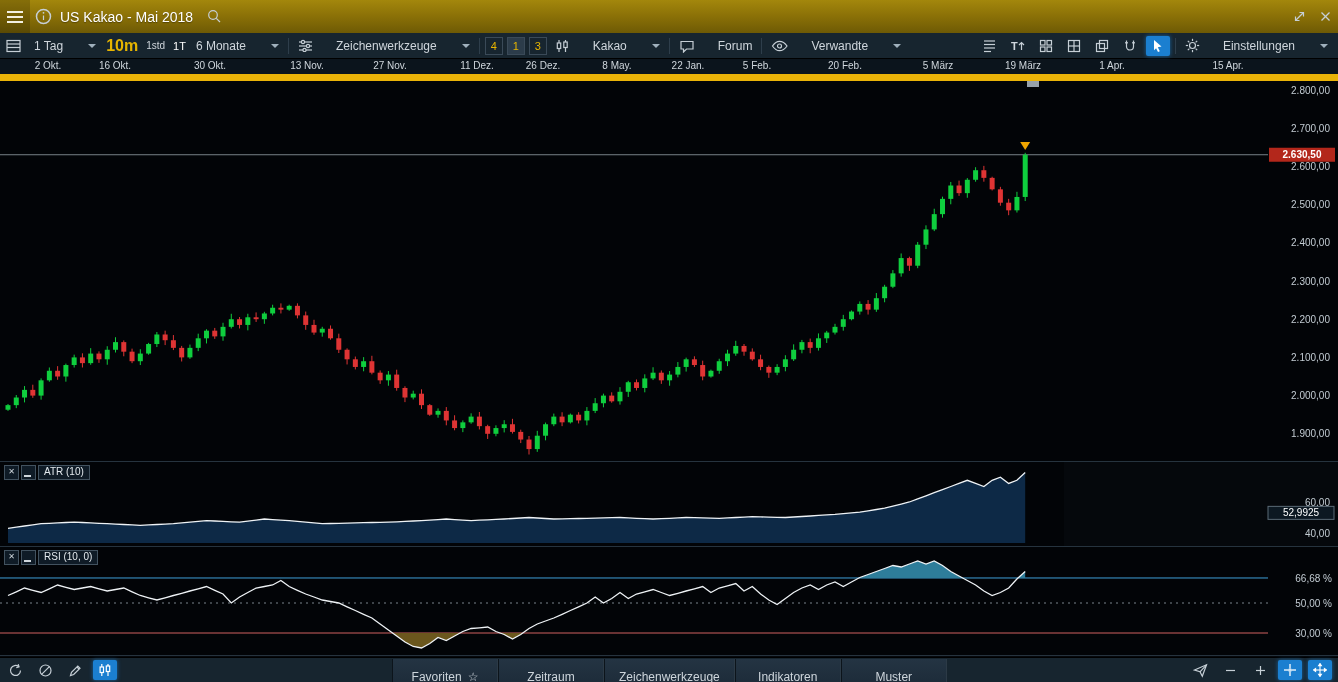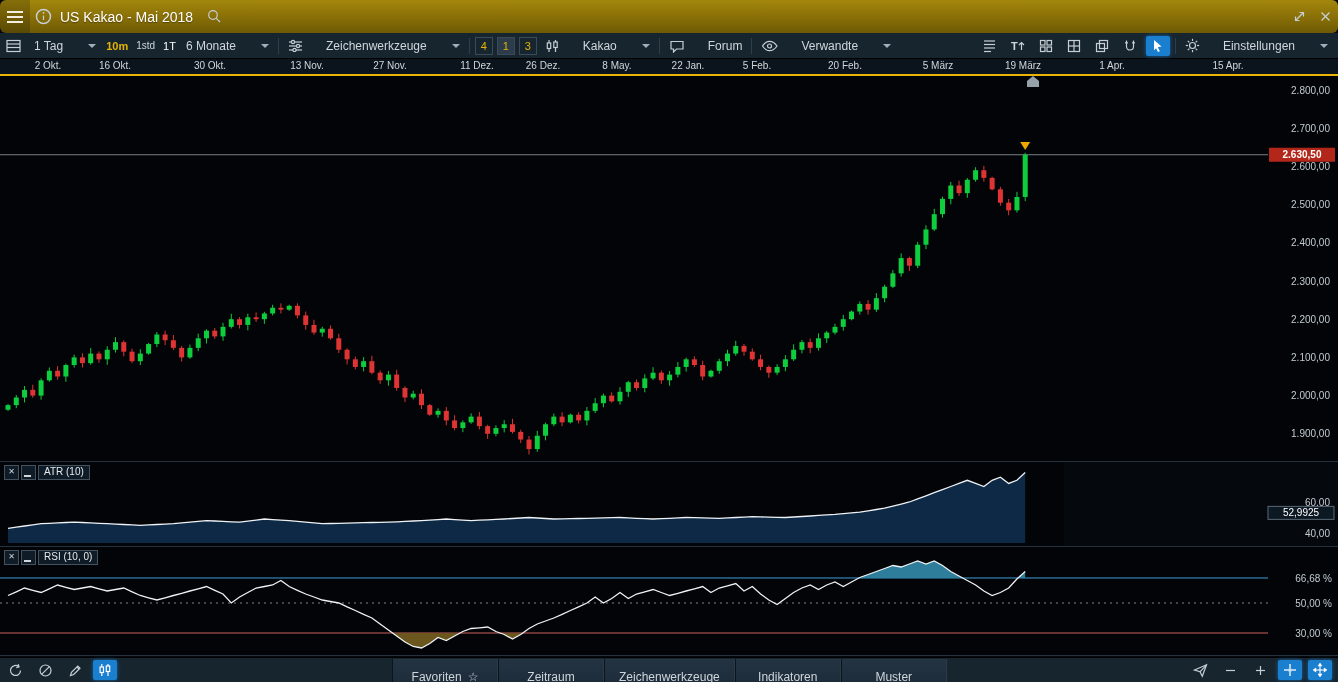--- a/index.html
+++ b/index.html
@@ -2,21 +2,21 @@
 <html><head>
 <meta charset="utf-8">
 <style>
   html,body{margin:0;padding:0;background:#05080c;}
   body{width:1338px;height:682px;position:relative;overflow:hidden;
        font-family:"Liberation Sans",sans-serif;color:#cfd6dc;
        -webkit-font-smoothing:antialiased;}
   
   .titlebar{position:absolute;top:0;left:0;width:1338px;height:33px;
     background:linear-gradient(180deg,#a3870c 0%,#8a7007 50%,#6e5a05 100%);
-    display:flex;align-items:center;z-index:10;border-radius:6px;}
+    display:flex;align-items:center;z-index:10;}
   .burger{width:30px;height:33px;display:flex;flex-direction:column;justify-content:center;
     align-items:center;gap:3px;background:rgba(0,0,0,.18);cursor:pointer;}
   .burger i{display:block;width:16px;height:2px;background:#f2efe2;}
   .tb-icon{width:26px;height:33px;display:flex;align-items:center;justify-content:center;cursor:pointer;}
   .title-text{color:#ffffff;font-size:14px;margin:0 8px 0 4px;text-shadow:0 1px 1px rgba(0,0,0,.35);}
   .tb-right{margin-left:auto;display:flex;align-items:center;height:33px;}
   .quote-panel{display:flex;align-items:center;height:33px;background:#0a141c;padding:0 3px;}
   .chg-box{color:#25d33d;font-size:10px;text-align:center;line-height:1.25;padding:0 8px;white-space:nowrap;}
   .chg-box .tri{display:inline-block;width:0;height:0;border-left:4px solid transparent;
     border-right:4px solid transparent;border-bottom:6px solid #25d33d;margin-right:3px;}
@@ -29,35 +29,35 @@
     border-bottom:6px solid #25d33d;}
   .mini-strip{width:6px;height:22px;margin:0 4px;opacity:.85;
     background:repeating-linear-gradient(180deg,#2a9fd8 0 2px,transparent 2px 5px);}
   
   .toolbar{position:absolute;top:33px;left:0;width:1338px;height:25px;background:#17252f;
     border-bottom:1px solid #000;display:flex;align-items:center;font-size:12px;z-index:10;}
   .titem{display:flex;align-items:center;gap:23px;padding:0 6px;height:31px;cursor:pointer;white-space:nowrap;}
   .caret{width:0;height:0;border-left:4px solid transparent;border-right:4px solid transparent;
     border-top:4px solid #9fb0bc;margin-left:2px;}
   .sep{width:1px;height:16px;background:#2e3e4b;margin:0 3px;}
-  .tf-gold{color:#e6b400;font-weight:bold;font-size:11px;padding:0 4px;cursor:pointer;}
+  .tf-gold{color:#e6b400;font-weight:bold;font-size:16px;padding:0 4px;cursor:pointer;}
   .tf-sm{color:#cfd6dc;font-size:10px;padding:0 4px;cursor:pointer;}
   .tf-wh{color:#ffffff;font-size:11px;padding:0 4px;cursor:pointer;}
   .numbtn{width:16px;height:16px;border:1px solid #3a4a58;color:#e6b400;font-size:11px;
     display:flex;align-items:center;justify-content:center;margin:0 2px;cursor:pointer;}
   .numbtn.mid{background:#2c3c4a;}
   .tool-right{margin-left:auto;display:flex;align-items:center;height:25px;}
   .ticon{width:24px;height:20px;display:flex;align-items:center;justify-content:center;
     margin:0 2px;cursor:pointer;border-radius:2px;}
   .ticon.active{background:#1b7fd0;box-shadow:0 0 4px rgba(27,127,208,.7);}
   .ttool-text{color:#cfd6dc;font-size:11px;font-weight:bold;}
   svg.ic{stroke:#c6cfd6;fill:none;stroke-width:1.2;}
   
   .dateaxis{position:absolute;top:58px;left:0;width:1338px;height:16px;background:#0b141c;
-    border-bottom:2px solid #eab308;z-index:5;}
+    border-bottom:7px solid #eab308;z-index:5;}
   .dateaxis span{position:absolute;top:2px;font-size:10px;color:#cfd6dc;transform:translateX(-50%);white-space:nowrap;}
   
   .chart{position:absolute;top:74px;left:0;width:1338px;height:387px;background:#020407;}
   .panel-atr{position:absolute;top:462px;left:0;width:1064px;height:84px;background:#020407;}
   .panel-rsi{position:absolute;top:547px;left:0;width:1338px;height:108px;background:#020407;}
   .pdiv{position:absolute;left:0;width:1338px;height:1px;background:#26333e;z-index:4;}
   svg text{font-family:"Liberation Sans",sans-serif;}
   .phead{position:absolute;display:flex;gap:2px;z-index:6;align-items:center;}
   .phbtn{width:13px;height:13px;border:1px solid #42525f;background:#0f1b26;color:#cfd6dc;
     font-size:8px;line-height:11px;text-align:center;cursor:pointer;}

